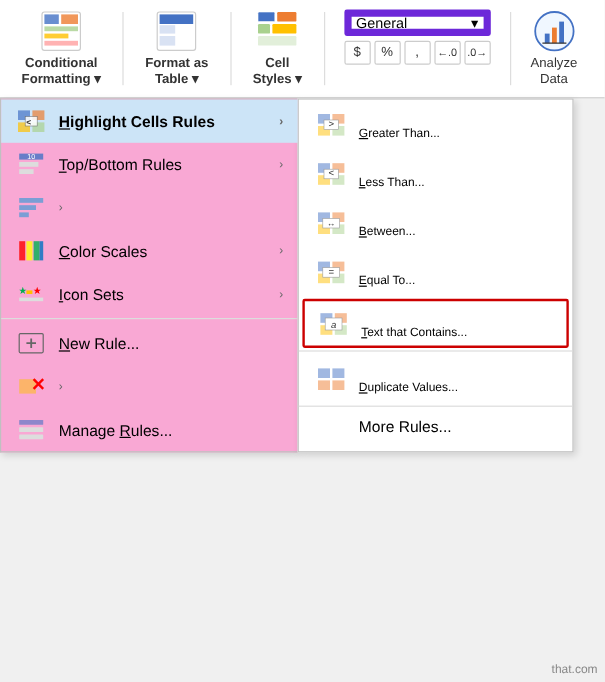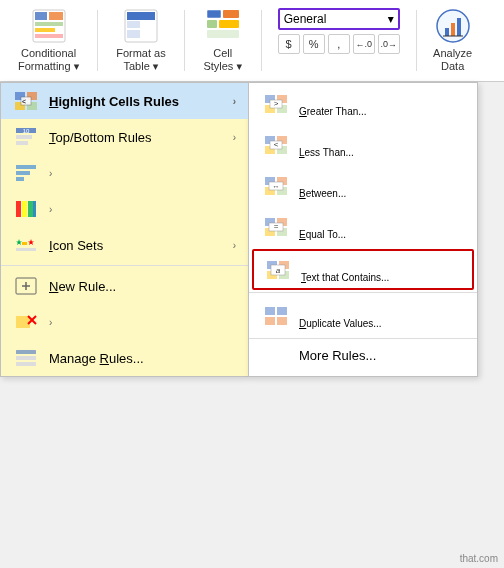--- a/index.html
+++ b/index.html
@@ -25,20 +25,21 @@
 
     .ribbon-btn {
       display: flex;
       flex-direction: column;
       align-items: center;
       justify-content: center;
       padding: 4px 10px;
       cursor: pointer;
       border-radius: 3px;
       min-width: 60px;
+      font-weight: bold;
     }
 
     .ribbon-icon-large {
       width: 40px;
       height: 40px;
       display: flex;
       align-items: center;
       justify-content: center;
     }
 
@@ -66,21 +67,21 @@
     .number-top {
       display: flex;
       align-items: center;
       gap: 2px;
       margin-bottom: 4px;
     }
     .number-dropdown {
       flex: 1;
       height: 22px;
       font-size: 12px;
-      border: 2px solid #6d28d9;
+      border: 6px solid #6d28d9;
       background: #fff;
       padding: 0 4px;
       border-radius: 2px;
       appearance: none;
       -webkit-appearance: none;
       cursor: pointer;
       display: flex;
       align-items: center;
       justify-content: space-between;
     }
@@ -117,21 +118,21 @@
 
     
     .dropdown-container {
       display: flex;
       margin-top: 0;
       position: relative;
     }
 
     
     .left-menu {
-      background: #fef9c3;
+      background: #f9a8d4;
       border: 1px solid #c0c0c0;
       border-right: none;
       width: 248px;
       box-shadow: 2px 2px 6px rgba(0,0,0,0.15);
     }
 
     .menu-item {
       display: flex;
       align-items: center;
       padding: 7px 12px;
@@ -375,20 +376,21 @@
 
     <div class="menu-item">
       <div class="menu-icon">
         <svg width="24" height="20" viewBox="0 0 24 20">
           <rect x="2" y="2" width="5" height="16" fill="#ff0000" opacity="0.8"></rect>
           <rect x="8" y="2" width="5" height="16" fill="#ffff00" opacity="0.8"></rect>
           <rect x="14" y="2" width="5" height="16" fill="#00b050" opacity="0.8"></rect>
           <rect x="19" y="2" width="3" height="16" fill="#0070c0" opacity="0.8"></rect>
         </svg>
       </div>
+      <div class="menu-text"><u>C</u>olor Scales</div>
       <div class="menu-arrow">›</div>
     </div>
 
     <div class="menu-item">
       <div class="menu-icon">
         <svg width="24" height="20" viewBox="0 0 24 20">
           <polygon points="5,2 7,8 2,4.5 8,4.5 3,8" fill="#00b050" transform="translate(0,2)"></polygon>
           <rect x="8" y="5" width="5" height="3" fill="#ffc000" transform="translate(0,2)"></rect>
           <polygon points="19,2 17,8 22,4.5 16,4.5 21,8" fill="#ff0000" transform="translate(-2,2)"></polygon>
           <rect x="2" y="13" width="20" height="3" fill="#ddd"></rect>

